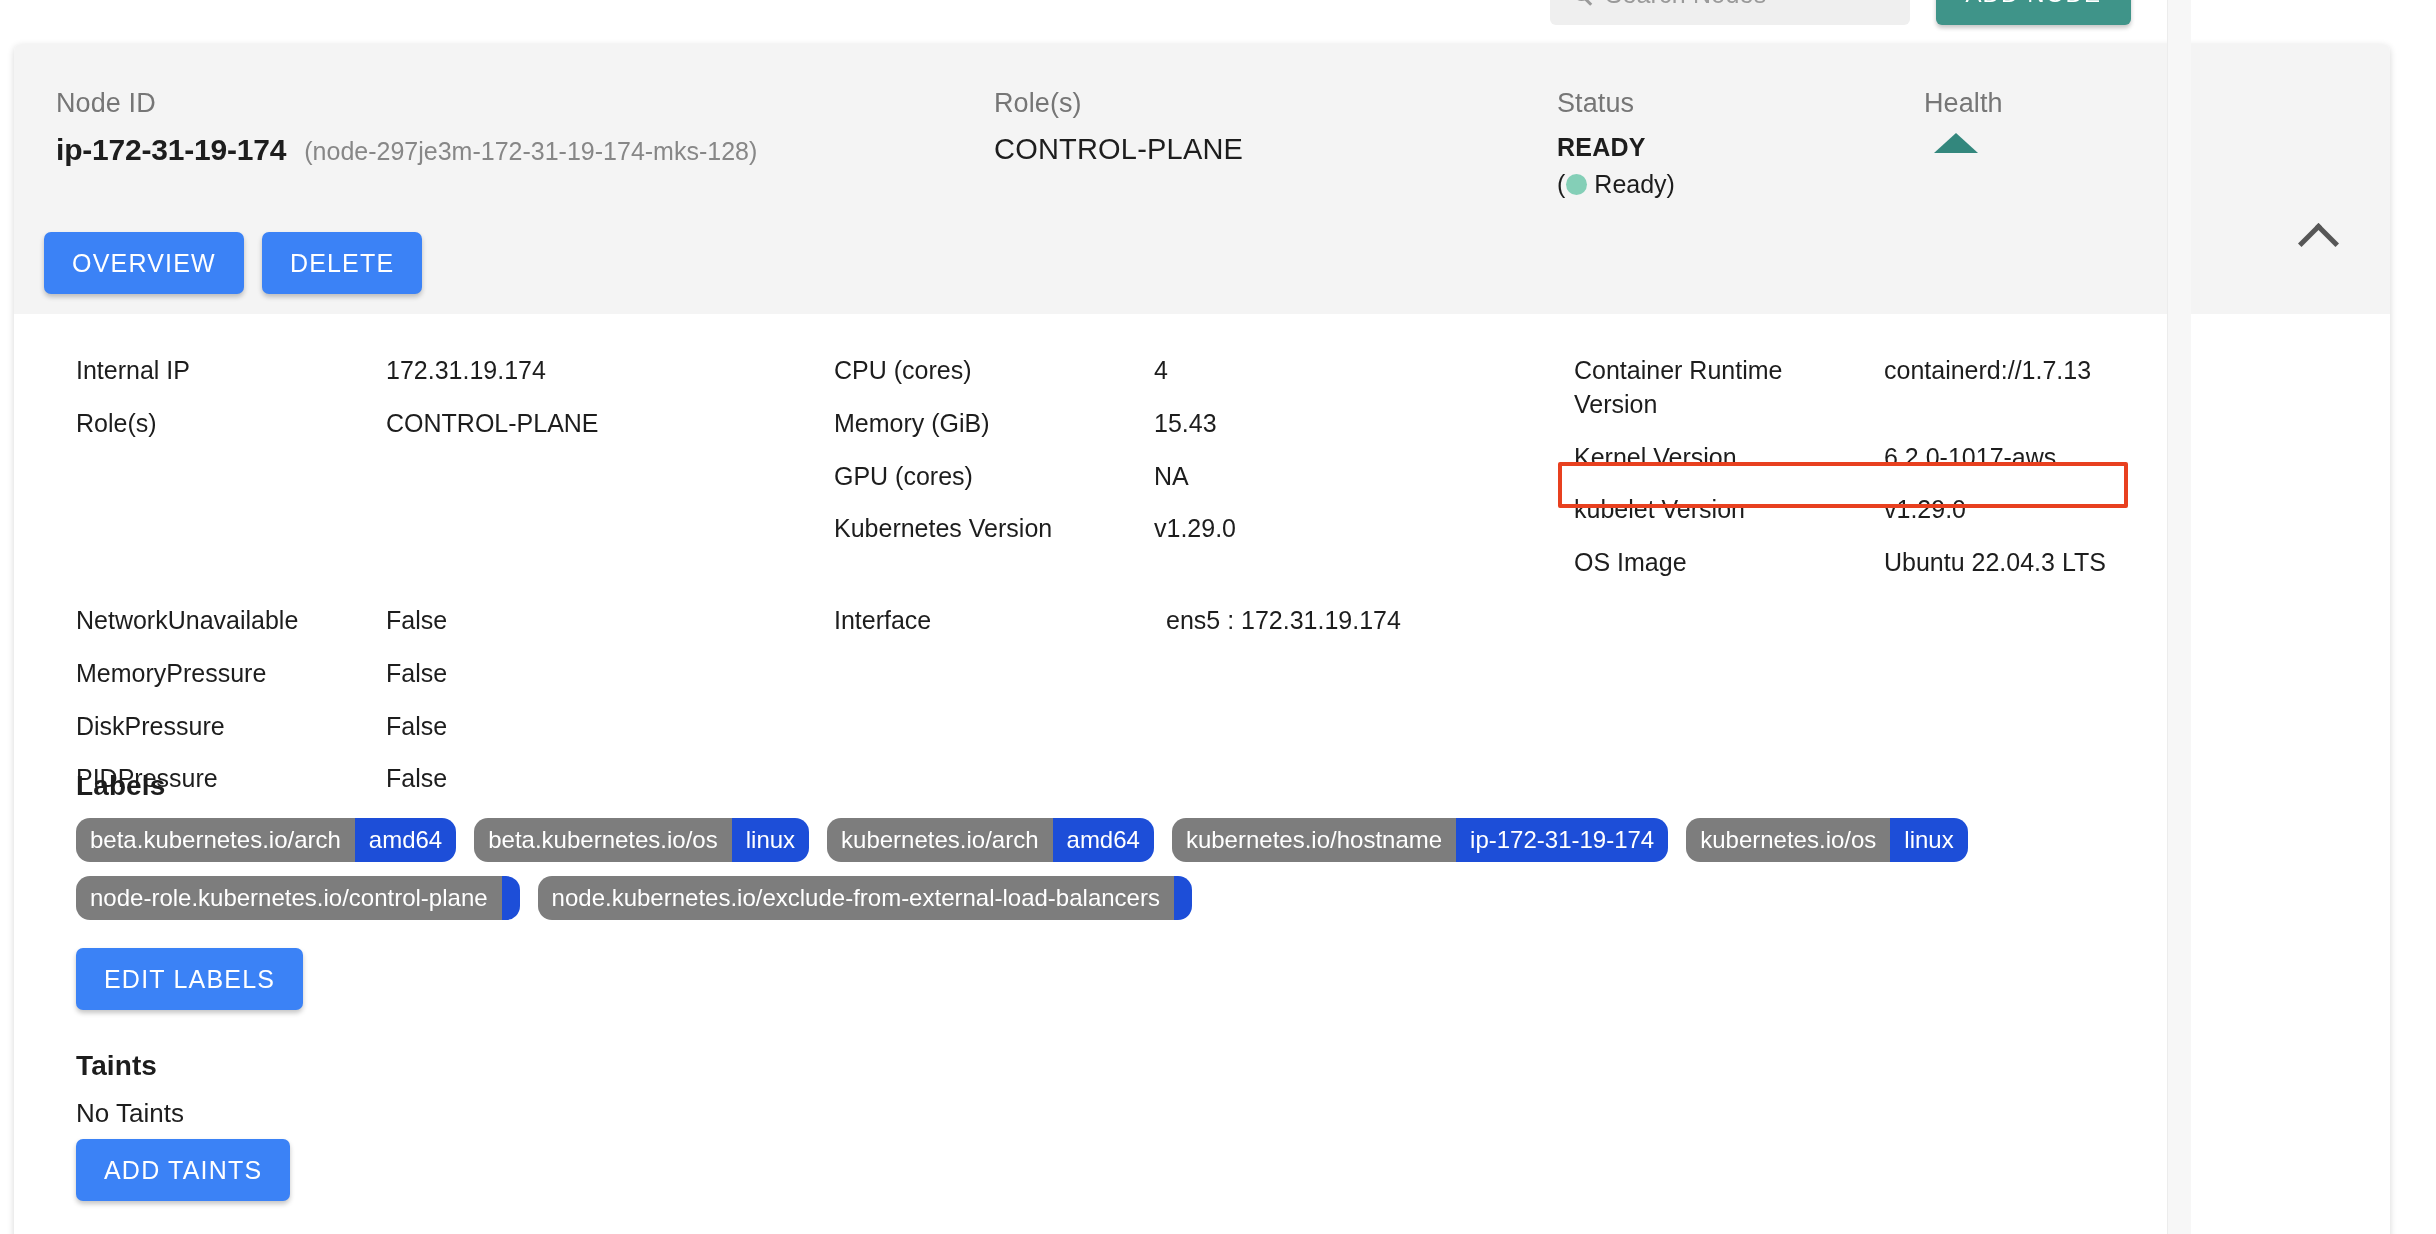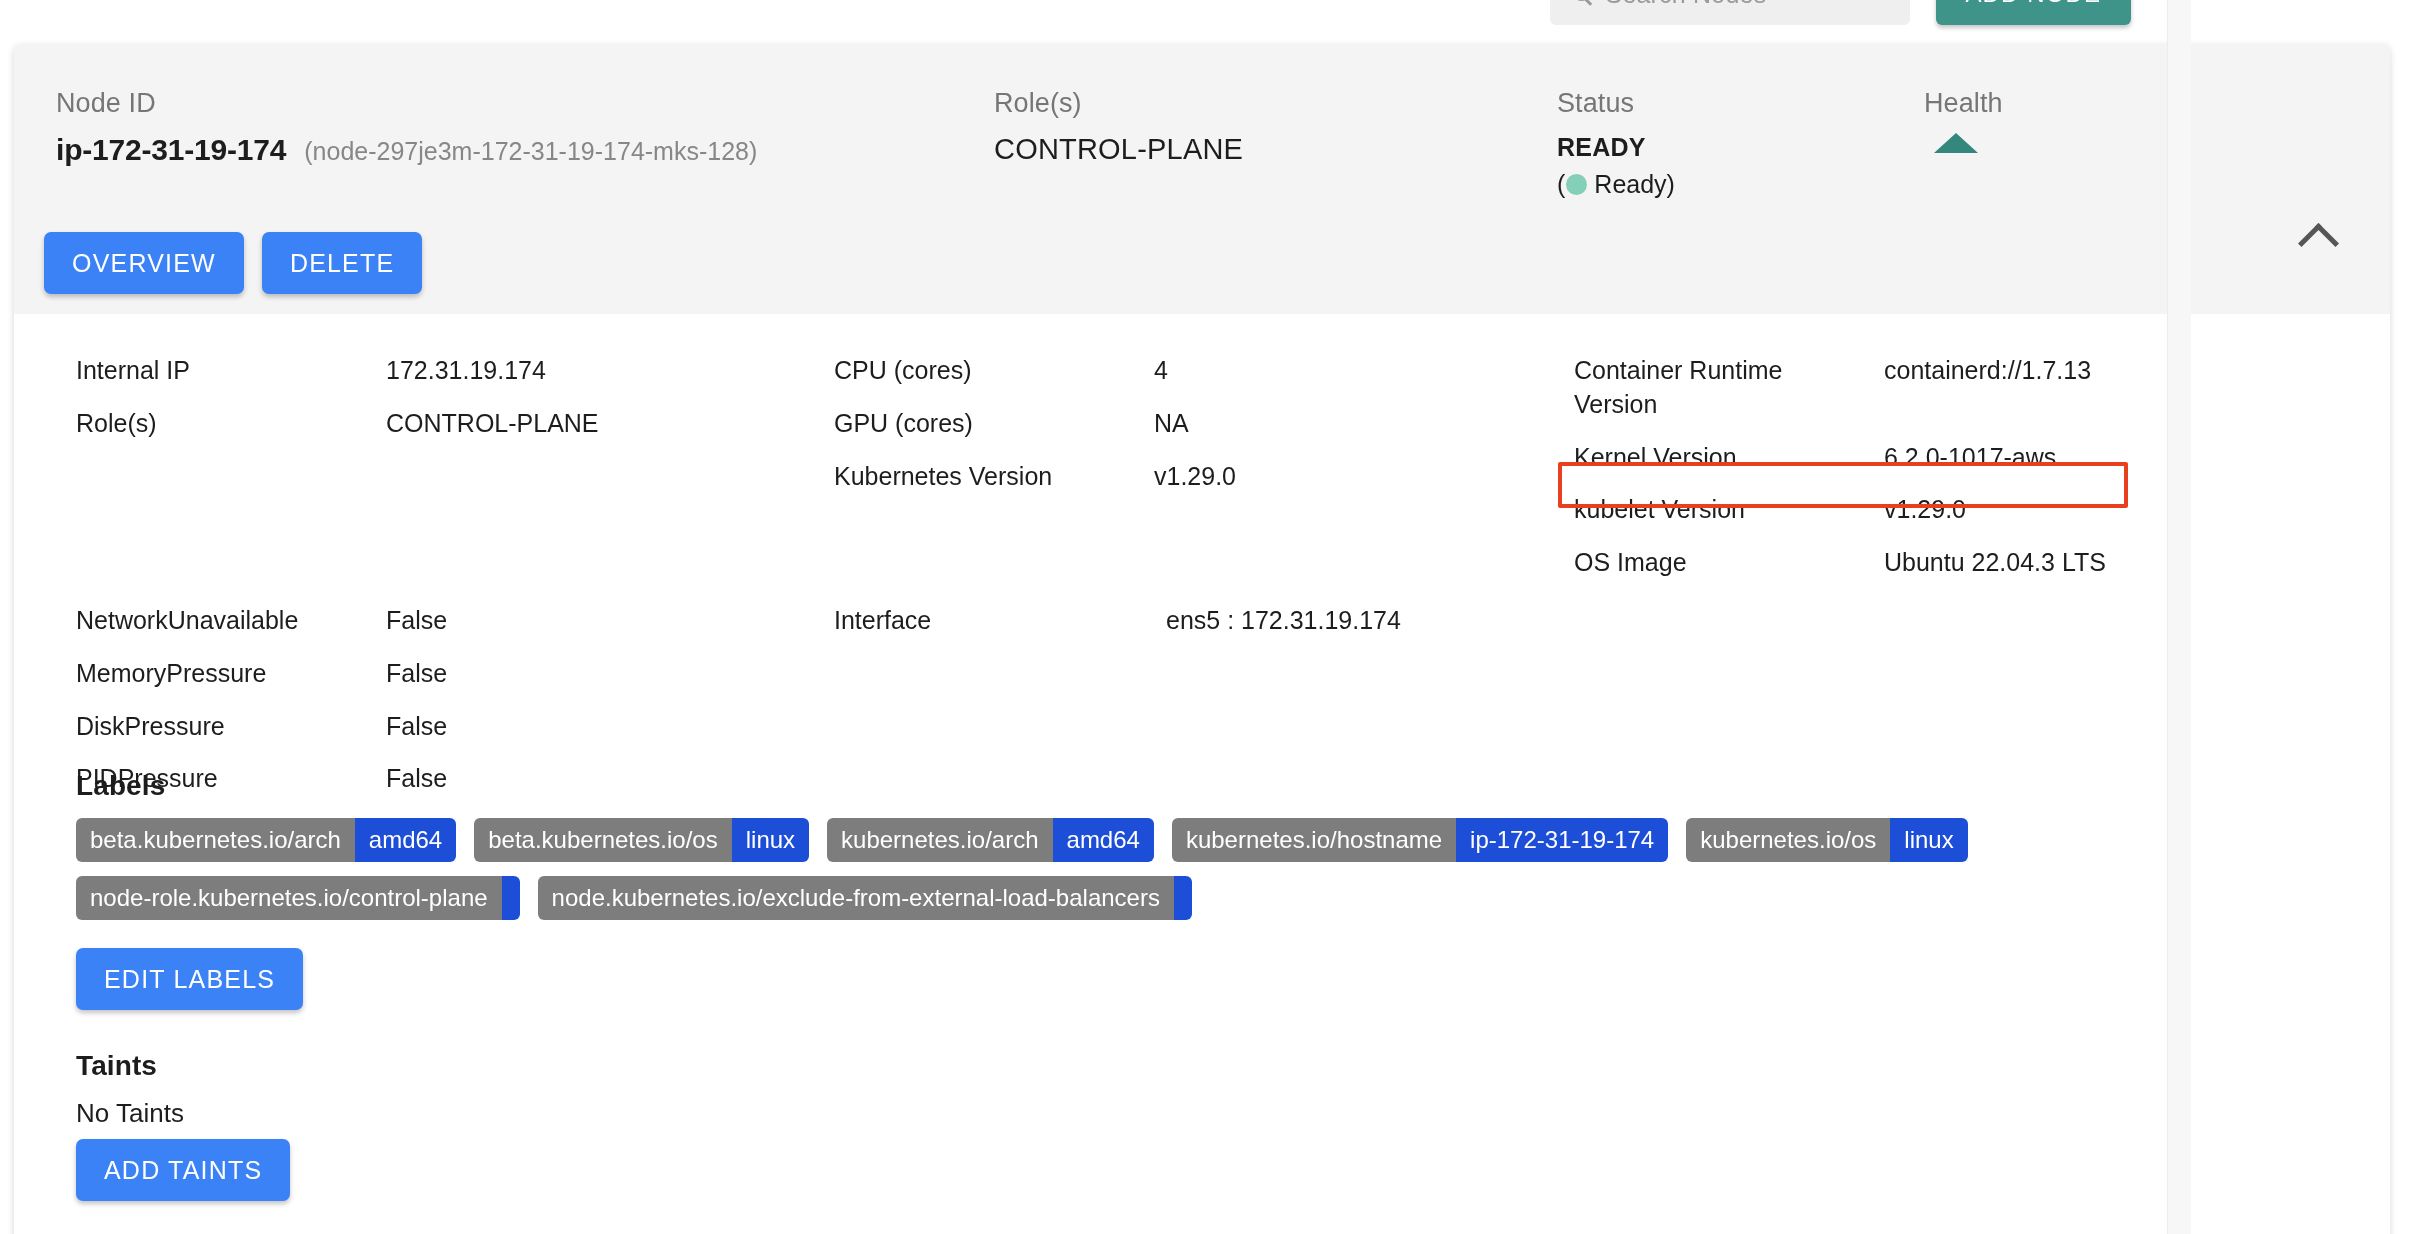--- a/index.html
+++ b/index.html
@@ -285,21 +285,21 @@
     display: flex;
     flex-wrap: wrap;
     gap: 14px 18px;
     margin: 0 62px 0 62px;
     max-width: 2100px;
   }
   .chip {
     display: inline-flex;
     align-items: stretch;
     height: 44px;
-    border-radius: 6px;
+    border-radius: 14px;
     overflow: hidden;
     cursor: default;
   }
   .chip-key {
     background: #7d7d7d;
     color: #ffffff;
     font-size: 24px;
     display: flex;
     align-items: center;
     padding: 0 14px;
@@ -404,20 +404,24 @@
             <span class="info-val">CONTROL-PLANE</span>
           </div>
         </div>
 
         <div class="info-col col-2">
           <div class="info-row">
             <span class="info-key">CPU (cores)</span>
             <span class="info-val">4</span>
           </div>
           <div class="info-row">
+            <span class="info-key">Memory (GiB)</span>
+            <span class="info-val">15.43</span>
+          </div>
+          <div class="info-row">
             <span class="info-key">GPU (cores)</span>
             <span class="info-val">NA</span>
           </div>
           <div class="info-row">
             <span class="info-key">Kubernetes Version</span>
             <span class="info-val">v1.29.0</span>
           </div>
         </div>
 
         <div class="info-col col-3">

